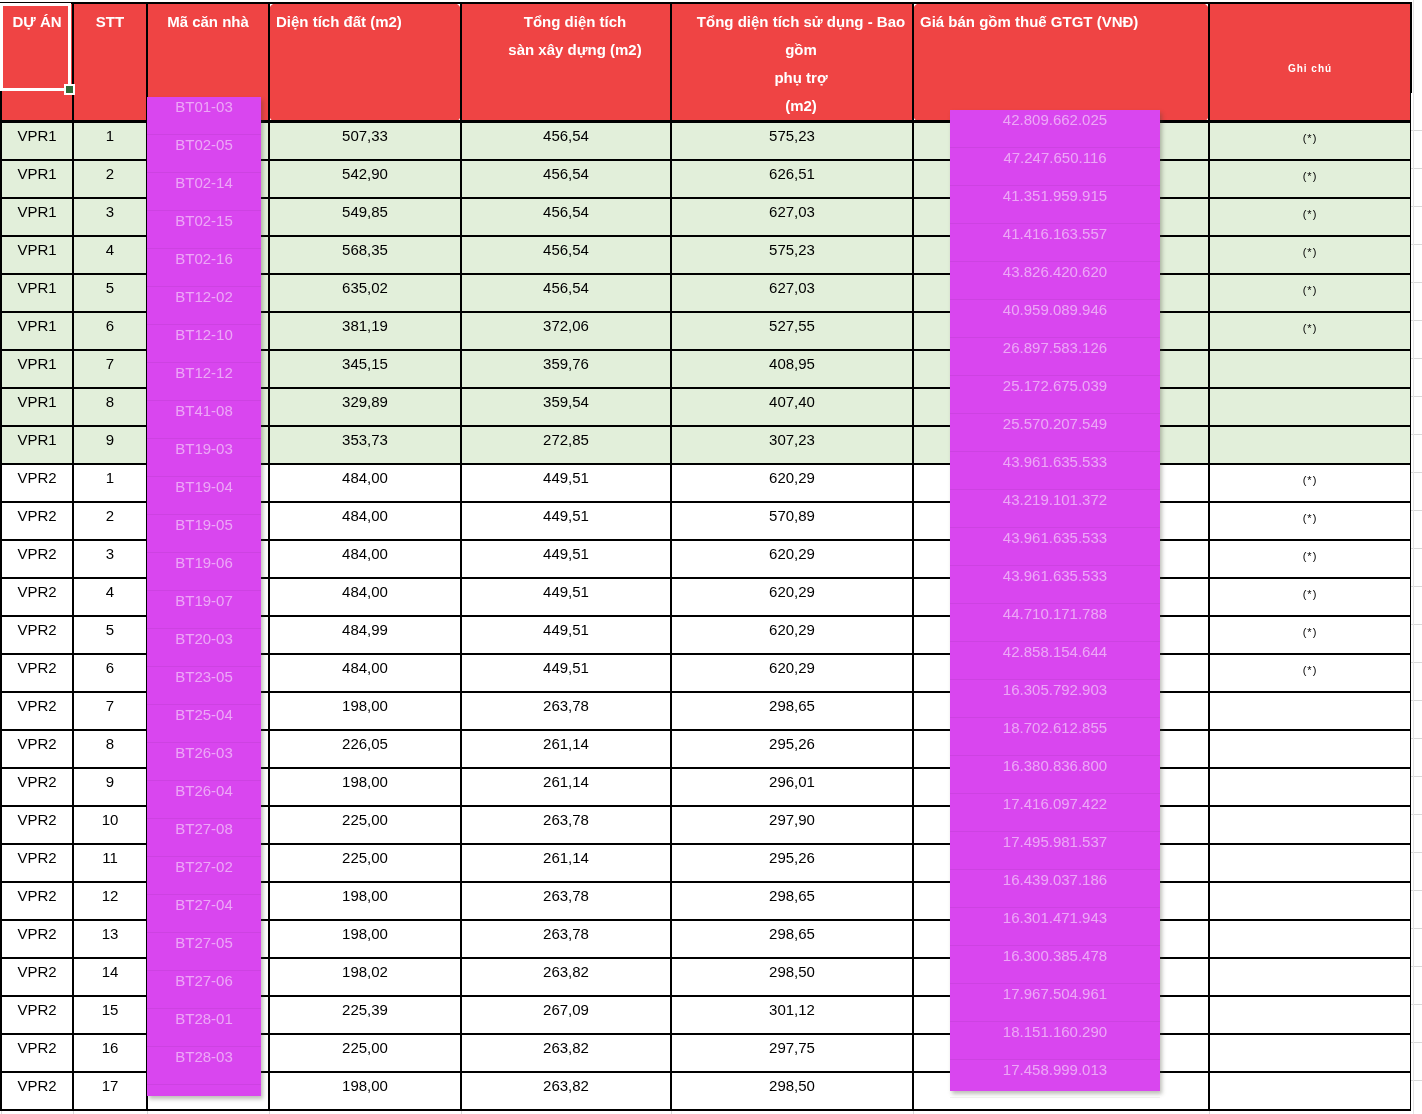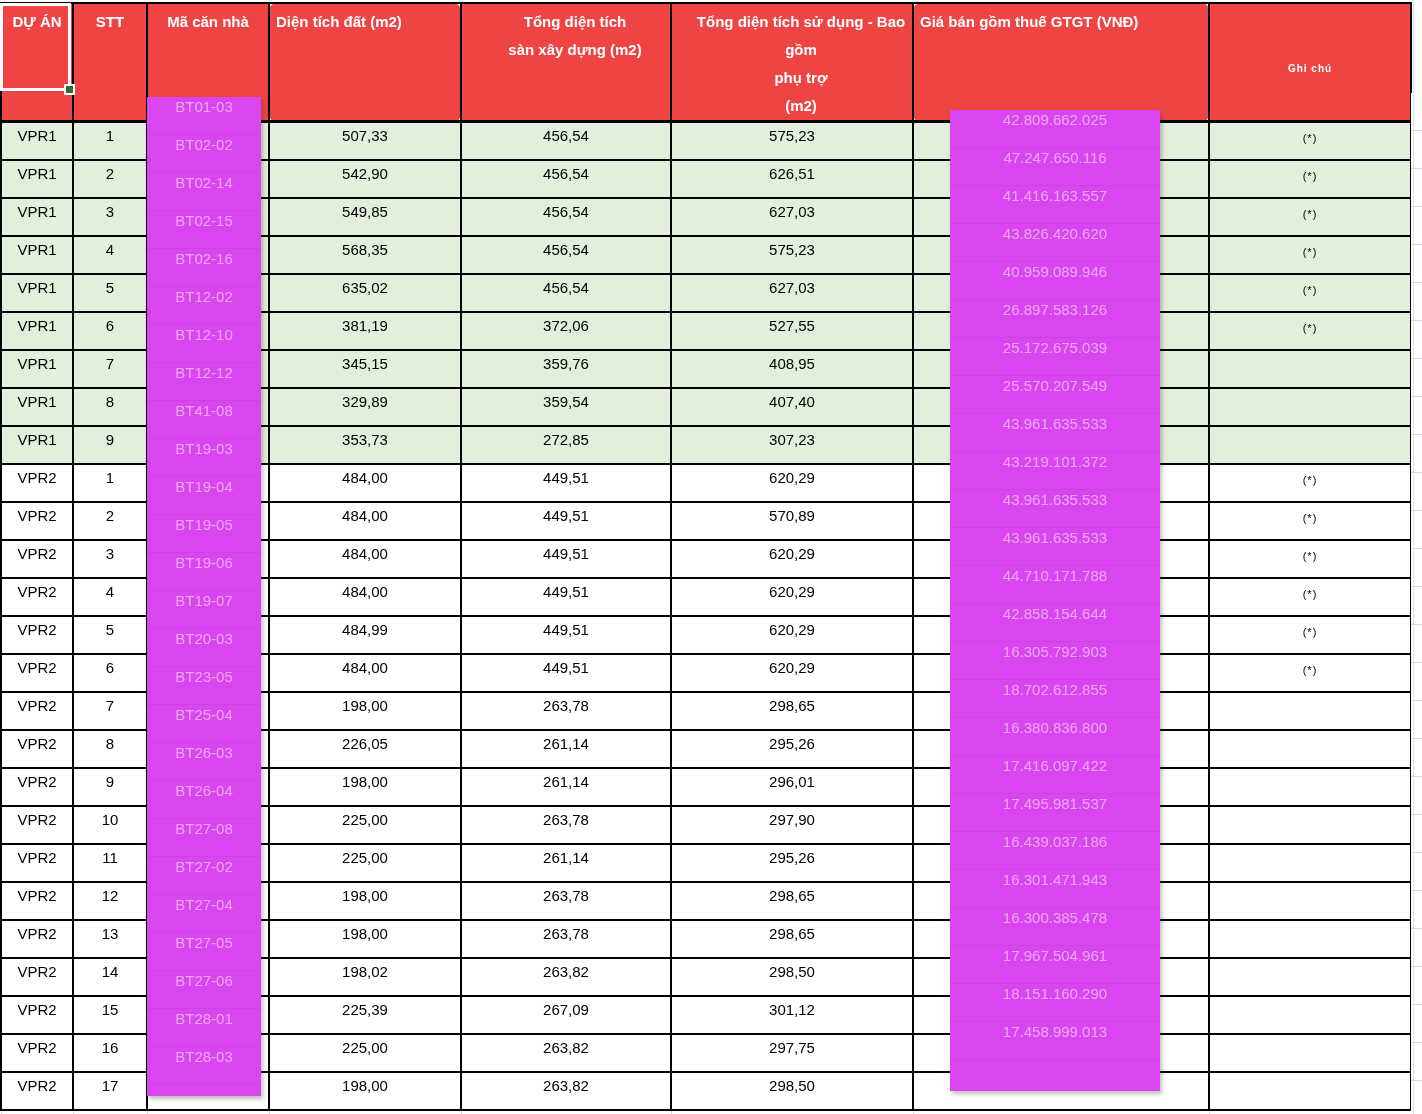--- a/index.html
+++ b/index.html
@@ -338,21 +338,21 @@
         <td></td>
       </tr>
     </tbody>
   </table>
 
   <div class="grid-right"></div>
   <div class="vline-right"></div>
 
   <div class="mask mask-ma">
       <div class="mrow">BT01-03</div>
-      <div class="mrow">BT02-02</div>
+      <div class="mrow">BT02-05</div>
       <div class="mrow">BT02-14</div>
       <div class="mrow">BT02-15</div>
       <div class="mrow">BT02-16</div>
       <div class="mrow">BT12-02</div>
       <div class="mrow">BT12-10</div>
       <div class="mrow">BT12-12</div>
       <div class="mrow">BT41-08</div>
       <div class="mrow">BT19-03</div>
       <div class="mrow">BT19-04</div>
       <div class="mrow">BT19-05</div>
@@ -367,20 +367,21 @@
       <div class="mrow">BT27-02</div>
       <div class="mrow">BT27-04</div>
       <div class="mrow">BT27-05</div>
       <div class="mrow">BT27-06</div>
       <div class="mrow">BT28-01</div>
       <div class="mrow">BT28-03</div>
     </div>
   <div class="mask mask-gia">
       <div class="mrow">42.809.662.025</div>
       <div class="mrow">47.247.650.116</div>
+      <div class="mrow">41.351.959.915</div>
       <div class="mrow">41.416.163.557</div>
       <div class="mrow">43.826.420.620</div>
       <div class="mrow">40.959.089.946</div>
       <div class="mrow">26.897.583.126</div>
       <div class="mrow">25.172.675.039</div>
       <div class="mrow">25.570.207.549</div>
       <div class="mrow">43.961.635.533</div>
       <div class="mrow">43.219.101.372</div>
       <div class="mrow">43.961.635.533</div>
       <div class="mrow">43.961.635.533</div>

